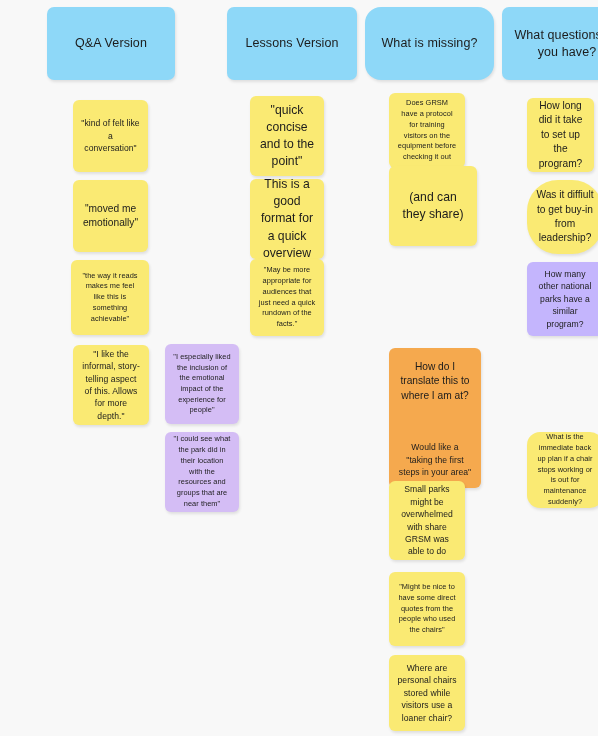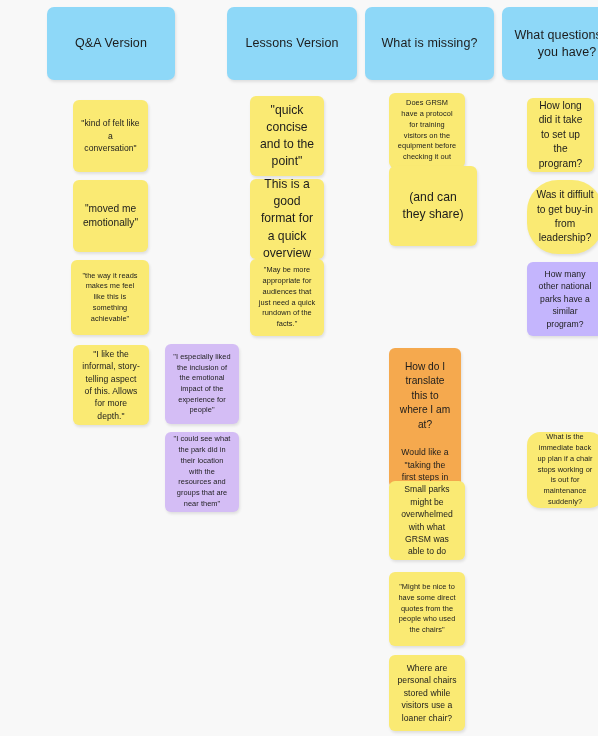--- a/index.html
+++ b/index.html
@@ -98,40 +98,40 @@
   </div>
 
   <div class="card note t-lg" style="left:210px; top:179px; width:74px; height:80px; background:#faea73;">
     <span class="line">This is a good format for a quick overview</span>
   </div>
 
   <div class="card note t-xs" style="left:210px; top:259px; width:74px; height:77px; background:#faea73;">
     <span class="line">"May be more appropriate for audiences that just need a quick rundown of the facts."</span>
   </div>
 
-  <div class="card header-card" style="left:325px; top:7px; width:129px; height:73px; background:#8ed8f8;">
+  <div class="card header-card" style="left:325px; top:7px; width:129px; height:73px; background:#8ed8f8;border-radius:16px;">
     <span>What is missing?</span>
   </div>
 
   <div class="card note t-xs" style="left:349px; top:93px; width:76px; height:75px; background:#faea73;">
     <span class="line">Does GRSM have a protocol for training visitors on the equipment before checking it out</span>
   </div>
 
   <div class="card note t-lg" style="left:349px; top:166px; width:88px; height:80px; background:#faea73;">
     <span class="line">(and can they share)</span>
   </div>
 
 
-  <div class="card note t-md" style="left:349px; top:348px; width:72px; height:140px; background:#f5a94e; justify-content:flex-start; padding-top:12px;">
+  <div class="card note t-md" style="left:349px; top:348px; width:92px; height:140px; background:#f5a94e; justify-content:flex-start; padding-top:12px;gap:24px;">
     <span class="line">How do I translate this to where I am at?</span>
     <span class="line t-sm">Would like a "taking the first steps in your area" prompts</span>
   </div>
 
   <div class="card note t-sm" style="left:349px; top:481px; width:76px; height:79px; background:#faea73;">
-    <span class="line">Small parks might be overwhelmed with what GRSM was able to do</span>
+    <span class="line">Small parks might be overwhelmed with share GRSM was able to do</span>
   </div>
 
   <div class="card note t-xs" style="left:349px; top:572px; width:76px; height:74px; background:#faea73;">
     <span class="line">"Might be nice to have some direct quotes from the people who used the chairs"</span>
   </div>
 
   <div class="card note t-sm" style="left:349px; top:655px; width:76px; height:76px; background:#faea73;">
     <span class="line">Where are personal chairs stored while visitors use a loaner chair?</span>
   </div>
 

